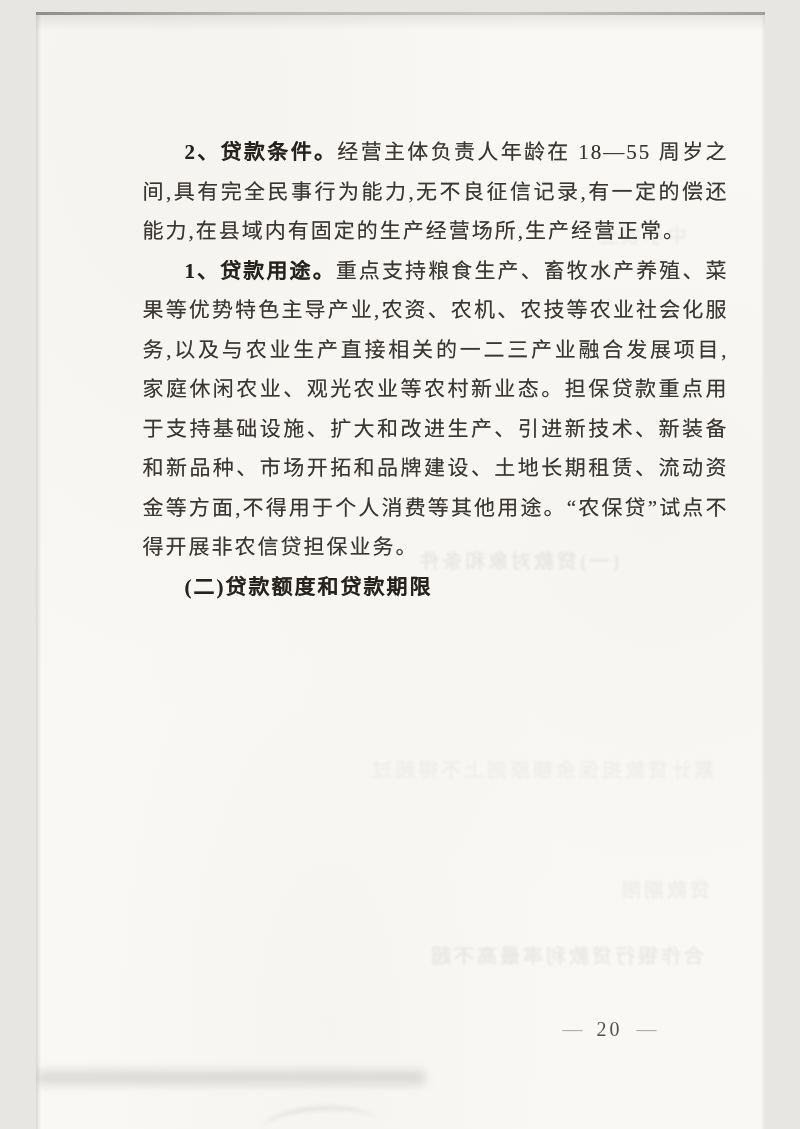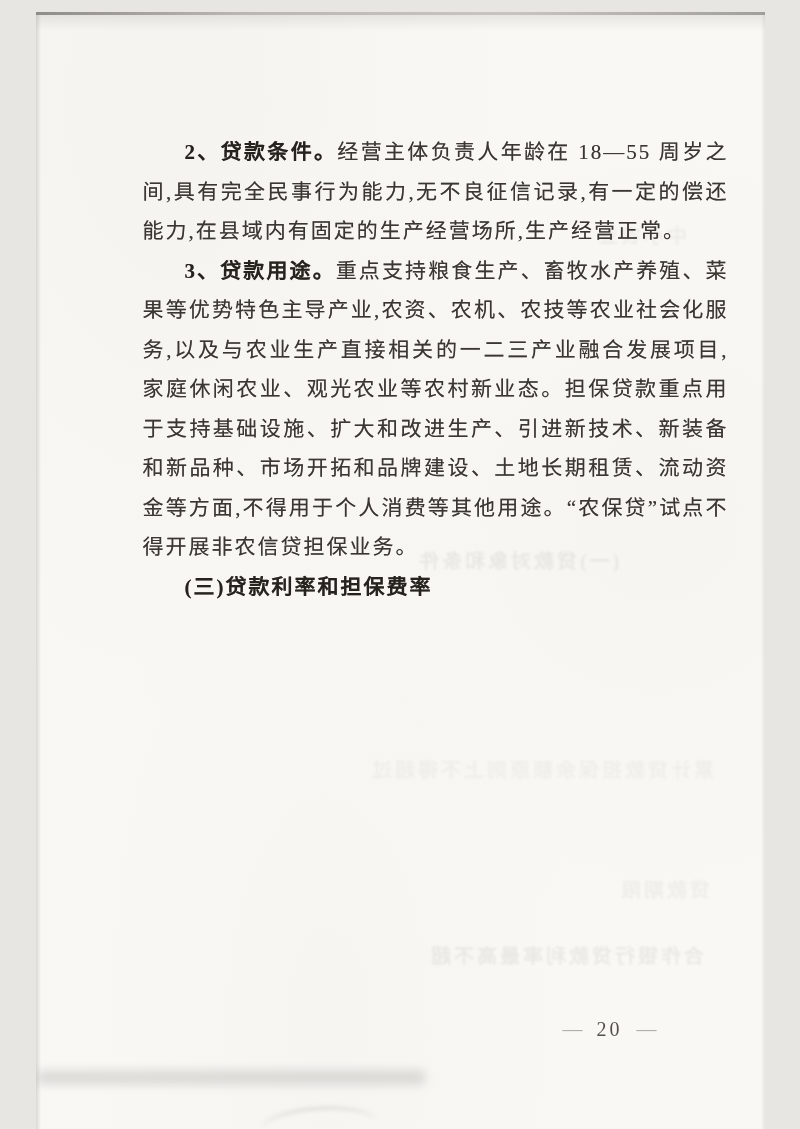--- a/index.html
+++ b/index.html
@@ -133,28 +133,28 @@
   <div class="bleed bleed-4">贷款期限</div>
   <div class="bleed bleed-5">合作银行贷款利率最高不超</div>
 
   <div class="page-body">
 
     <p>
       <span class="lead">2、贷款条件。</span><span>经营主体负责人年龄在 18—55 周岁之间,具有完全民事行为能力,无不良征信记录,有一定的偿还能力,在县域内有固定的生产经营场所,生产经营正常。</span>
     </p>
 
     <p>
-      <span class="lead">3、贷款用途。</span><span>重点支持粮食生产、畜牧水产养殖、菜果等优势特色主导产业,农资、农机、农技等农业社会化服务,以及与农业生产直接相关的一二三产业融合发展项目,家庭休闲农业、观光农业等农村新业态。担保贷款重点用于支持基础设施、扩大和改进生产、引进新技术、新装备和新品种、市场开拓和品牌建设、土地长期租赁、流动资金等方面,不得用于个人消费等其他用途。“农保贷”试点不得开展非农信贷担保业务。</span>
+      <span class="lead">1、贷款用途。</span><span>重点支持粮食生产、畜牧水产养殖、菜果等优势特色主导产业,农资、农机、农技等农业社会化服务,以及与农业生产直接相关的一二三产业融合发展项目,家庭休闲农业、观光农业等农村新业态。担保贷款重点用于支持基础设施、扩大和改进生产、引进新技术、新装备和新品种、市场开拓和品牌建设、土地长期租赁、流动资金等方面,不得用于个人消费等其他用途。“农保贷”试点不得开展非农信贷担保业务。</span>
     </p>
+
+    <p class="heading">(二)贷款额度和贷款期限</p>
 
 
 
 
-
-    <p class="heading">(三)贷款利率和担保费率</p>
 
 
   </div>
 
   <div class="page-footer">
     <span class="footer-dash">—</span>
     <span class="footer-num">20</span>
     <span class="footer-dash">—</span>
   </div>
 

